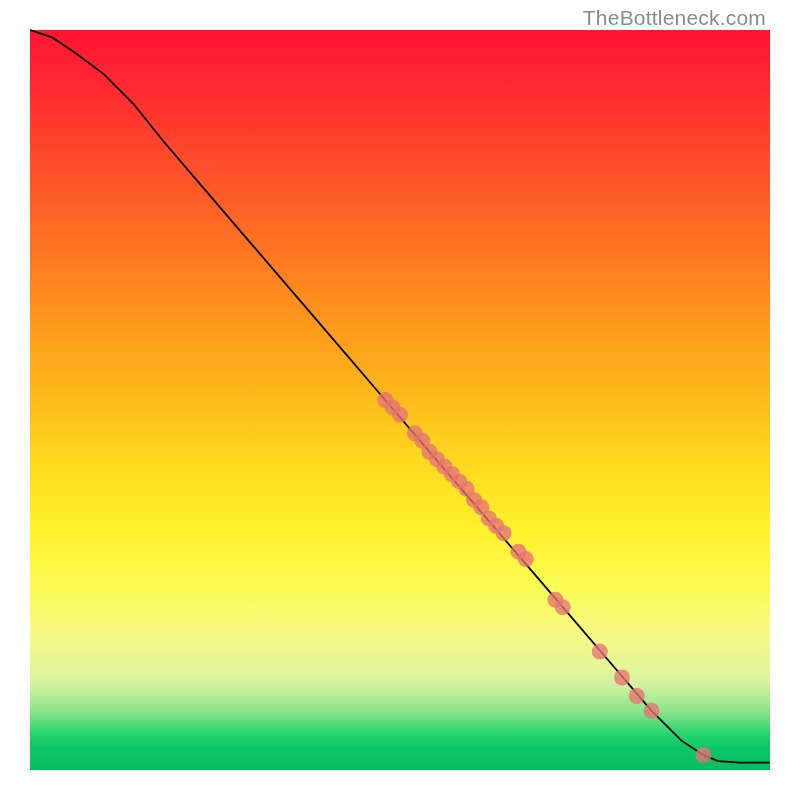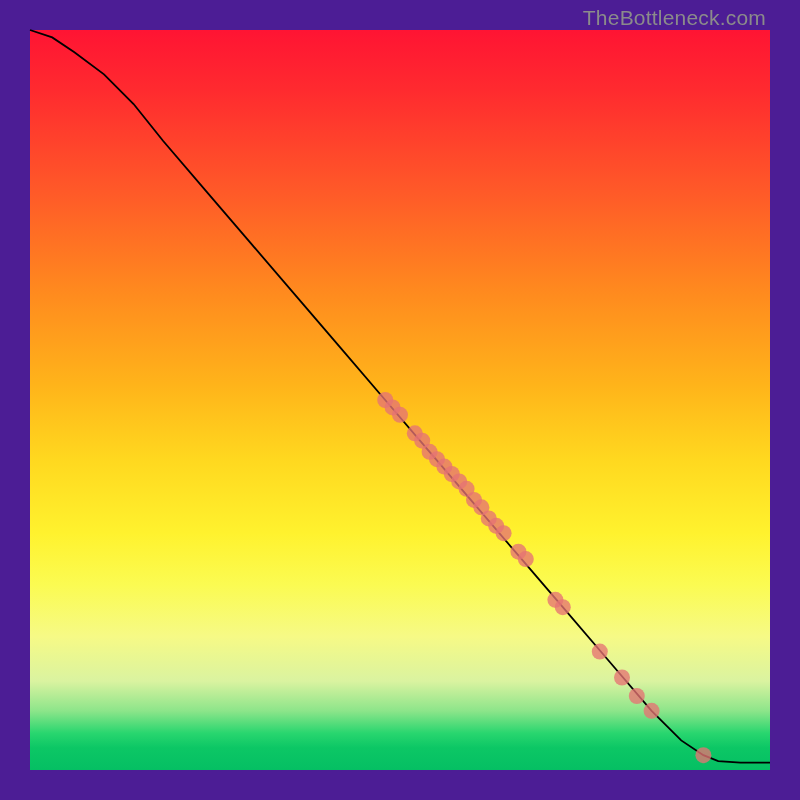--- a/index.html
+++ b/index.html
@@ -8,21 +8,21 @@
     width: 800px;
     height: 800px;
     overflow: hidden;
     background: #000;
     font-family: Arial, Helvetica, sans-serif;
   }
   .stage {
     position: relative;
     width: 800px;
     height: 800px;
-    background: #4c1d95;
+    background: #ffffff;
   }
   .plot-area {
     position: absolute;
     left: 30px;
     top: 30px;
     width: 740px;
     height: 740px;
     
     background: linear-gradient(to bottom,
       #ff1433 0%,

